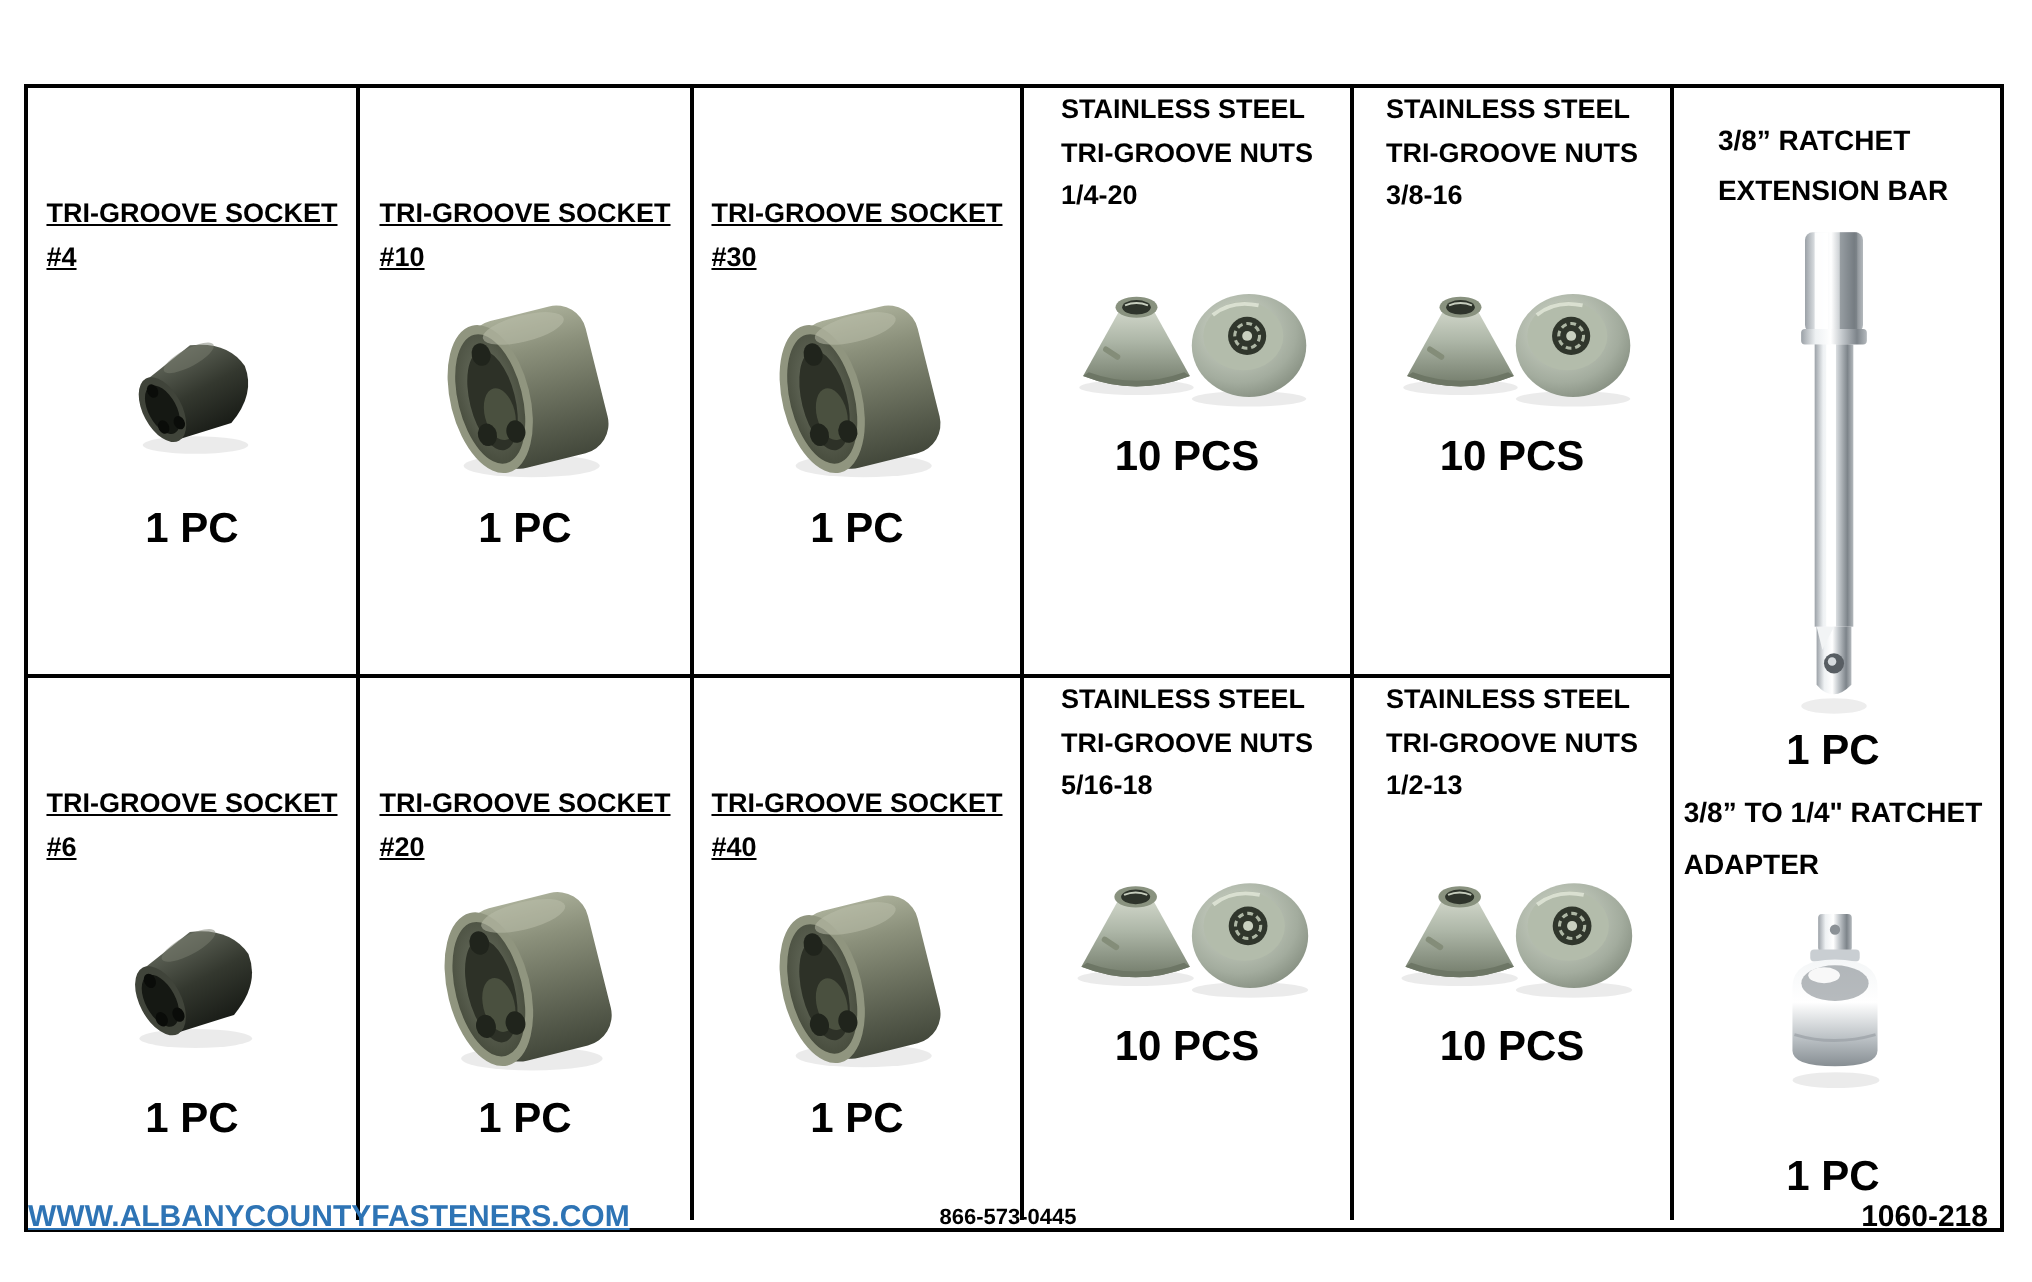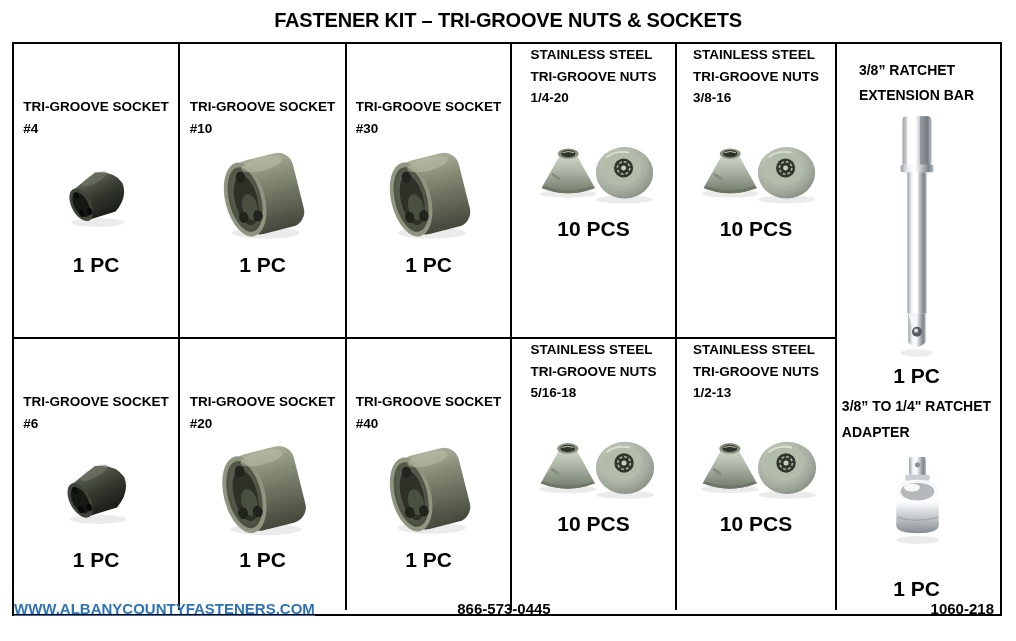--- a/index.html
+++ b/index.html
@@ -13,40 +13,40 @@
         display:grid;
         grid-template-columns:166px 167px 165px 165px 160px 159px;
         grid-template-rows:295px 271px;
         border:2px solid #000;box-sizing:content-box;background:#fff;}
   .cell{display:flex;flex-direction:column;align-items:center;box-sizing:border-box;overflow:hidden;}
   .br{border-right:2px solid #000;}
   .bb{border-bottom:2px solid #000;}
   .side{grid-column:6;grid-row:1 / 3;}
 
   .name{font-size:13.5px;line-height:1.6;text-align:left;white-space:pre-line;}
-  .socket-cell .name{margin-top:52px;}
+  .socket-cell .name{margin-top:52px;text-decoration:underline;}
   .nuts-cell .name{}
   .qty{font-size:21px;margin-top:2px;}
 
   .img{display:flex;align-items:center;justify-content:center;}
   .imgL{height:108px;margin-top:4px;}
   .imgS{height:108px;margin-top:4px;}
   .imgN{height:96px;margin-top:10px;}
 
   .side .name{font-size:14px;line-height:1.8;}
   .side .name.n1{margin-top:14px;}
   .side .name.n2{margin-top:6px;}
   .side .img.ext{height:252px;margin-top:2px;}
   .side .img.adp{height:100px;margin-top:4px;}
   .side .qty.q2{margin-top:28px;}
 
   .footer{position:absolute;left:14px;top:600px;width:980px;
           display:grid;grid-template-columns:1fr auto 1fr;align-items:center;}
   .website{justify-self:start;font-size:15px;color:#2e74b5;text-decoration:underline;cursor:pointer;}
-  .phone{justify-self:center;font-size:15px;}
+  .phone{justify-self:center;font-size:11px;}
   .partno{justify-self:end;font-size:15px;}
 
   svg{display:block;}
   .defs-holder{position:absolute;width:0;height:0;overflow:hidden;}
 </style>
 </head>
 <body>
 
 <div class="defs-holder">
 <svg width="0" height="0" aria-hidden="true">
@@ -161,21 +161,20 @@
       <ellipse cx="35.5" cy="40" rx="17" ry="9" fill="#6e757b" opacity="0.5"></ellipse>
       <ellipse cx="30" cy="36" rx="8" ry="4" fill="#ffffff" opacity="0.9"></ellipse>
       <path d="M15 66 Q35 72 56 66" stroke="#9aa0a5" stroke-width="1.5" fill="none" opacity="0.7"></path>
     </symbol>
   </defs>
 </svg>
 </div>
 
 <div class="page">
 
-  <div class="title">FASTENER KIT – TRI-GROOVE NUTS &amp; SOCKETS</div>
 
   <div class="grid">
 
     <div class="cell socket-cell br bb">
       <div class="name">TRI-GROOVE SOCKET
 #4</div>
       <div class="img imgS">
         <svg width="88" height="70" viewBox="0 0 100 78">
             <use href="#sym-socket-small"></use>
           </svg>

